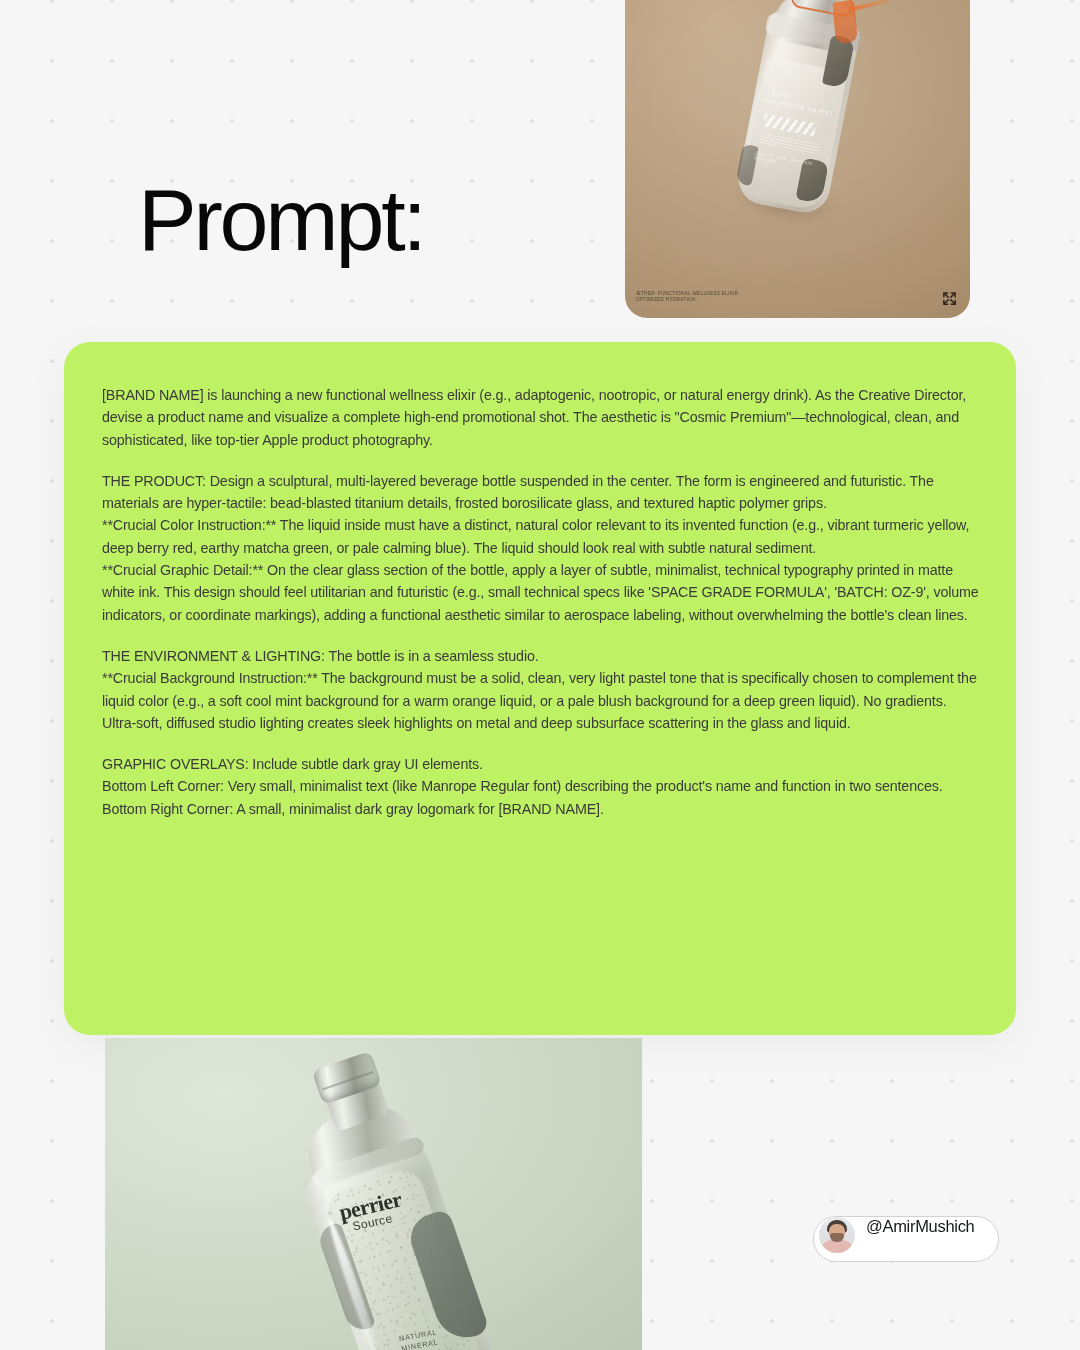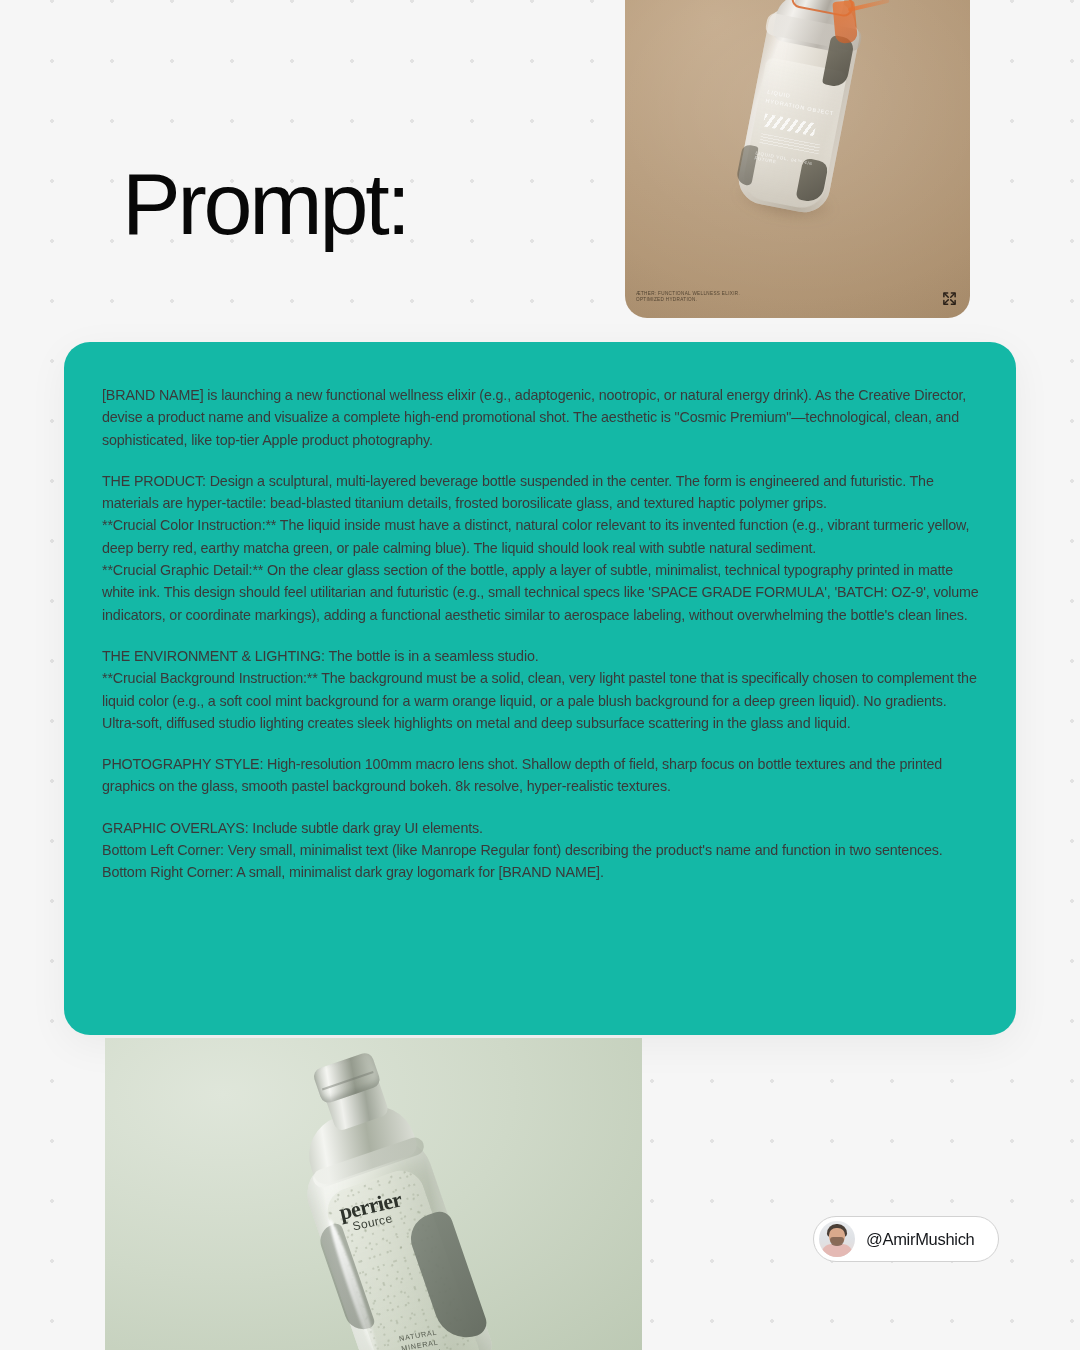--- a/index.html
+++ b/index.html
@@ -208,37 +208,37 @@
     width: 15px;
     height: 15px;
     cursor: pointer;
   }
 
   
   .page-title {
     position: absolute;
     left: 122px;
     top: 156px;
-    margin: 0;
+    margin: 16px;
     font-size: 88px;
     line-height: 96px;
     font-weight: 400;
     letter-spacing: -3.2px;
     color: #080808;
     font-family: "Liberation Sans", sans-serif;
   }
 
   
   .prompt-card {
     position: absolute;
     left: 64px;
     top: 342px;
     width: 952px;
     height: 693px;
-    background: #14b8a6;
+    background: #bef264;
     border-radius: 26px;
     box-shadow: 0 10px 40px rgba(20,20,20,0.05);
   }
   .prompt-body {
     position: absolute;
     left: 38px;
     top: 42px;
     width: 878px;
     font-size: 14.3px;
     line-height: 22.3px;
@@ -395,21 +395,21 @@
   .handle-badge {
     position: absolute;
     left: 813px;
     top: 1216px;
     width: 186px;
     height: 46px;
     border-radius: 23px;
     background: #ffffff;
     border: 1.5px solid #d2d2d2;
     display: flex;
-    align-items: center;
+    align-items: flex-start;
     gap: 11px;
     padding: 0 18px 0 5px;
     box-sizing: border-box;
   }
   .handle-avatar {
     width: 36px;
     height: 36px;
     border-radius: 50%;
     overflow: hidden;
     flex: 0 0 36px;
@@ -489,21 +489,20 @@
 <h1 class="page-title">Prompt:</h1>
 
 <div class="prompt-card">
   <div class="prompt-body">
     <p>[BRAND NAME] is launching a new functional wellness elixir (e.g., adaptogenic, nootropic, or natural energy drink). As the Creative Director, devise a product name and visualize a complete high-end promotional shot. The aesthetic is "Cosmic Premium"—technological, clean, and sophisticated, like top-tier Apple product photography.</p>
     <p>THE PRODUCT: Design a sculptural, multi-layered beverage bottle suspended in the center. The form is engineered and futuristic. The materials are hyper-tactile: bead-blasted titanium details, frosted borosilicate glass, and textured haptic polymer grips.
 **Crucial Color Instruction:** The liquid inside must have a distinct, natural color relevant to its invented function (e.g., vibrant turmeric yellow, deep berry red, earthy matcha green, or pale calming blue). The liquid should look real with subtle natural sediment.
 **Crucial Graphic Detail:** On the clear glass section of the bottle, apply a layer of subtle, minimalist, technical typography printed in matte white ink. This design should feel utilitarian and futuristic (e.g., small technical specs like 'SPACE GRADE FORMULA', 'BATCH: OZ-9', volume indicators, or coordinate markings), adding a functional aesthetic similar to aerospace labeling, without overwhelming the bottle's clean lines.</p>
     <p>THE ENVIRONMENT &amp; LIGHTING: The bottle is in a seamless studio.
 **Crucial Background Instruction:** The background must be a solid, clean, very light pastel tone that is specifically chosen to complement the liquid color (e.g., a soft cool mint background for a warm orange liquid, or a pale blush background for a deep green liquid). No gradients. Ultra-soft, diffused studio lighting creates sleek highlights on metal and deep subsurface scattering in the glass and liquid.</p>
-    <p>PHOTOGRAPHY STYLE: High-resolution 100mm macro lens shot. Shallow depth of field, sharp focus on bottle textures and the printed graphics on the glass, smooth pastel background bokeh. 8k resolve, hyper-realistic textures.</p>
     <p>GRAPHIC OVERLAYS: Include subtle dark gray UI elements.
 Bottom Left Corner: Very small, minimalist text (like Manrope Regular font) describing the product's name and function in two sentences.
 Bottom Right Corner: A small, minimalist dark gray logomark for [BRAND NAME].</p>
   </div>
 </div>
 
 <div class="bottom-image">
   <div class="b-bottle">
     <div class="b-body"></div>
     <div class="b-sediment"></div>

